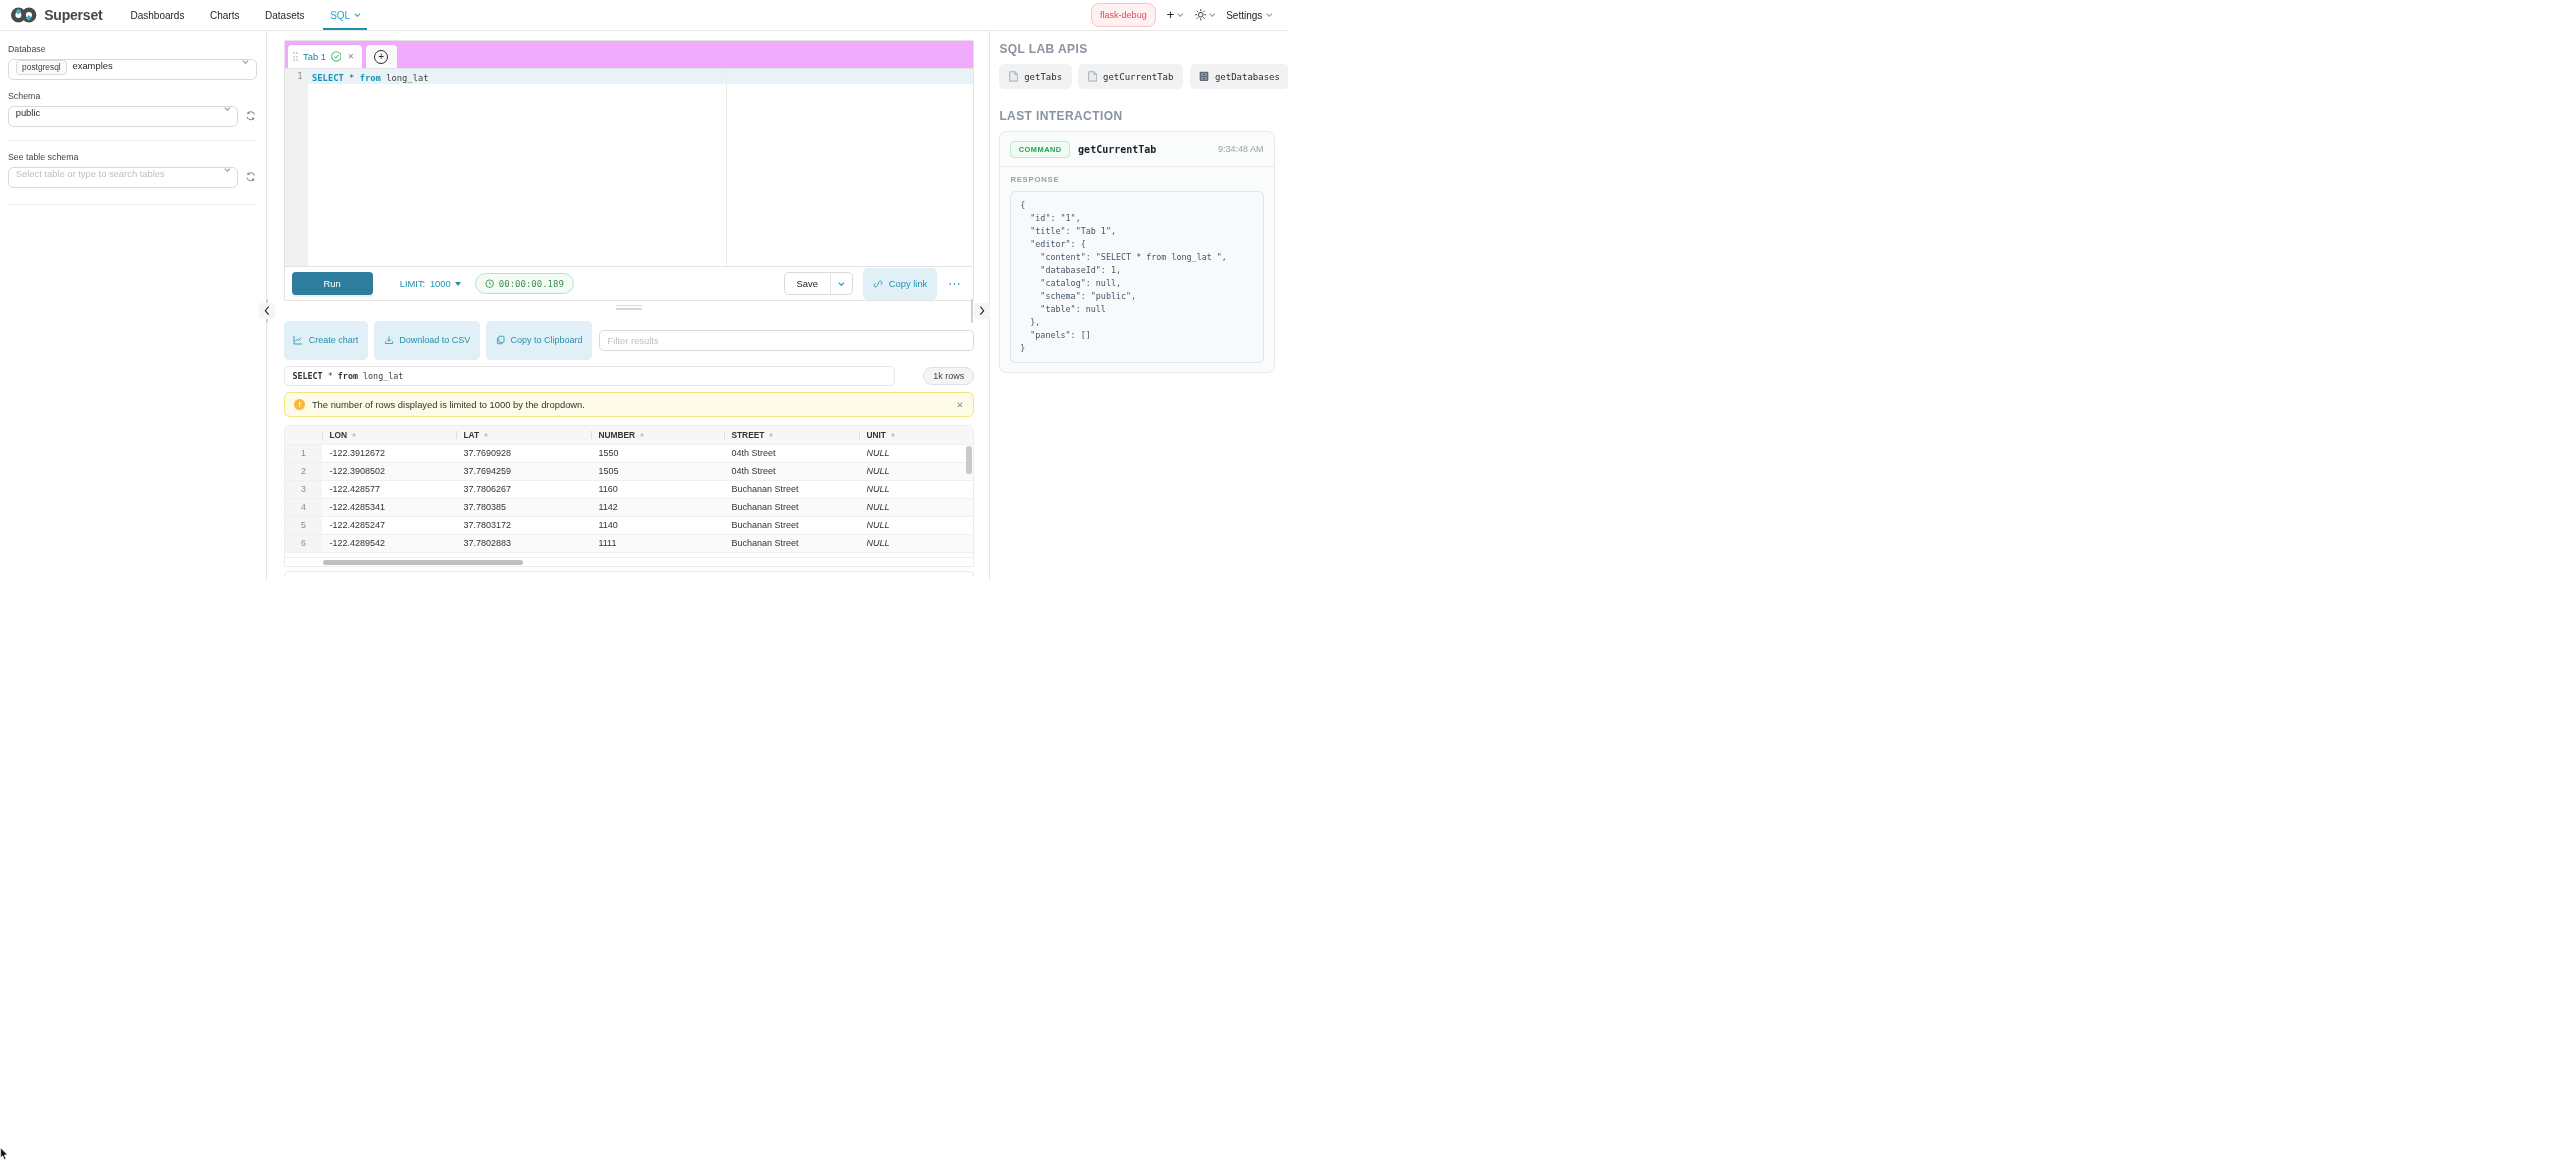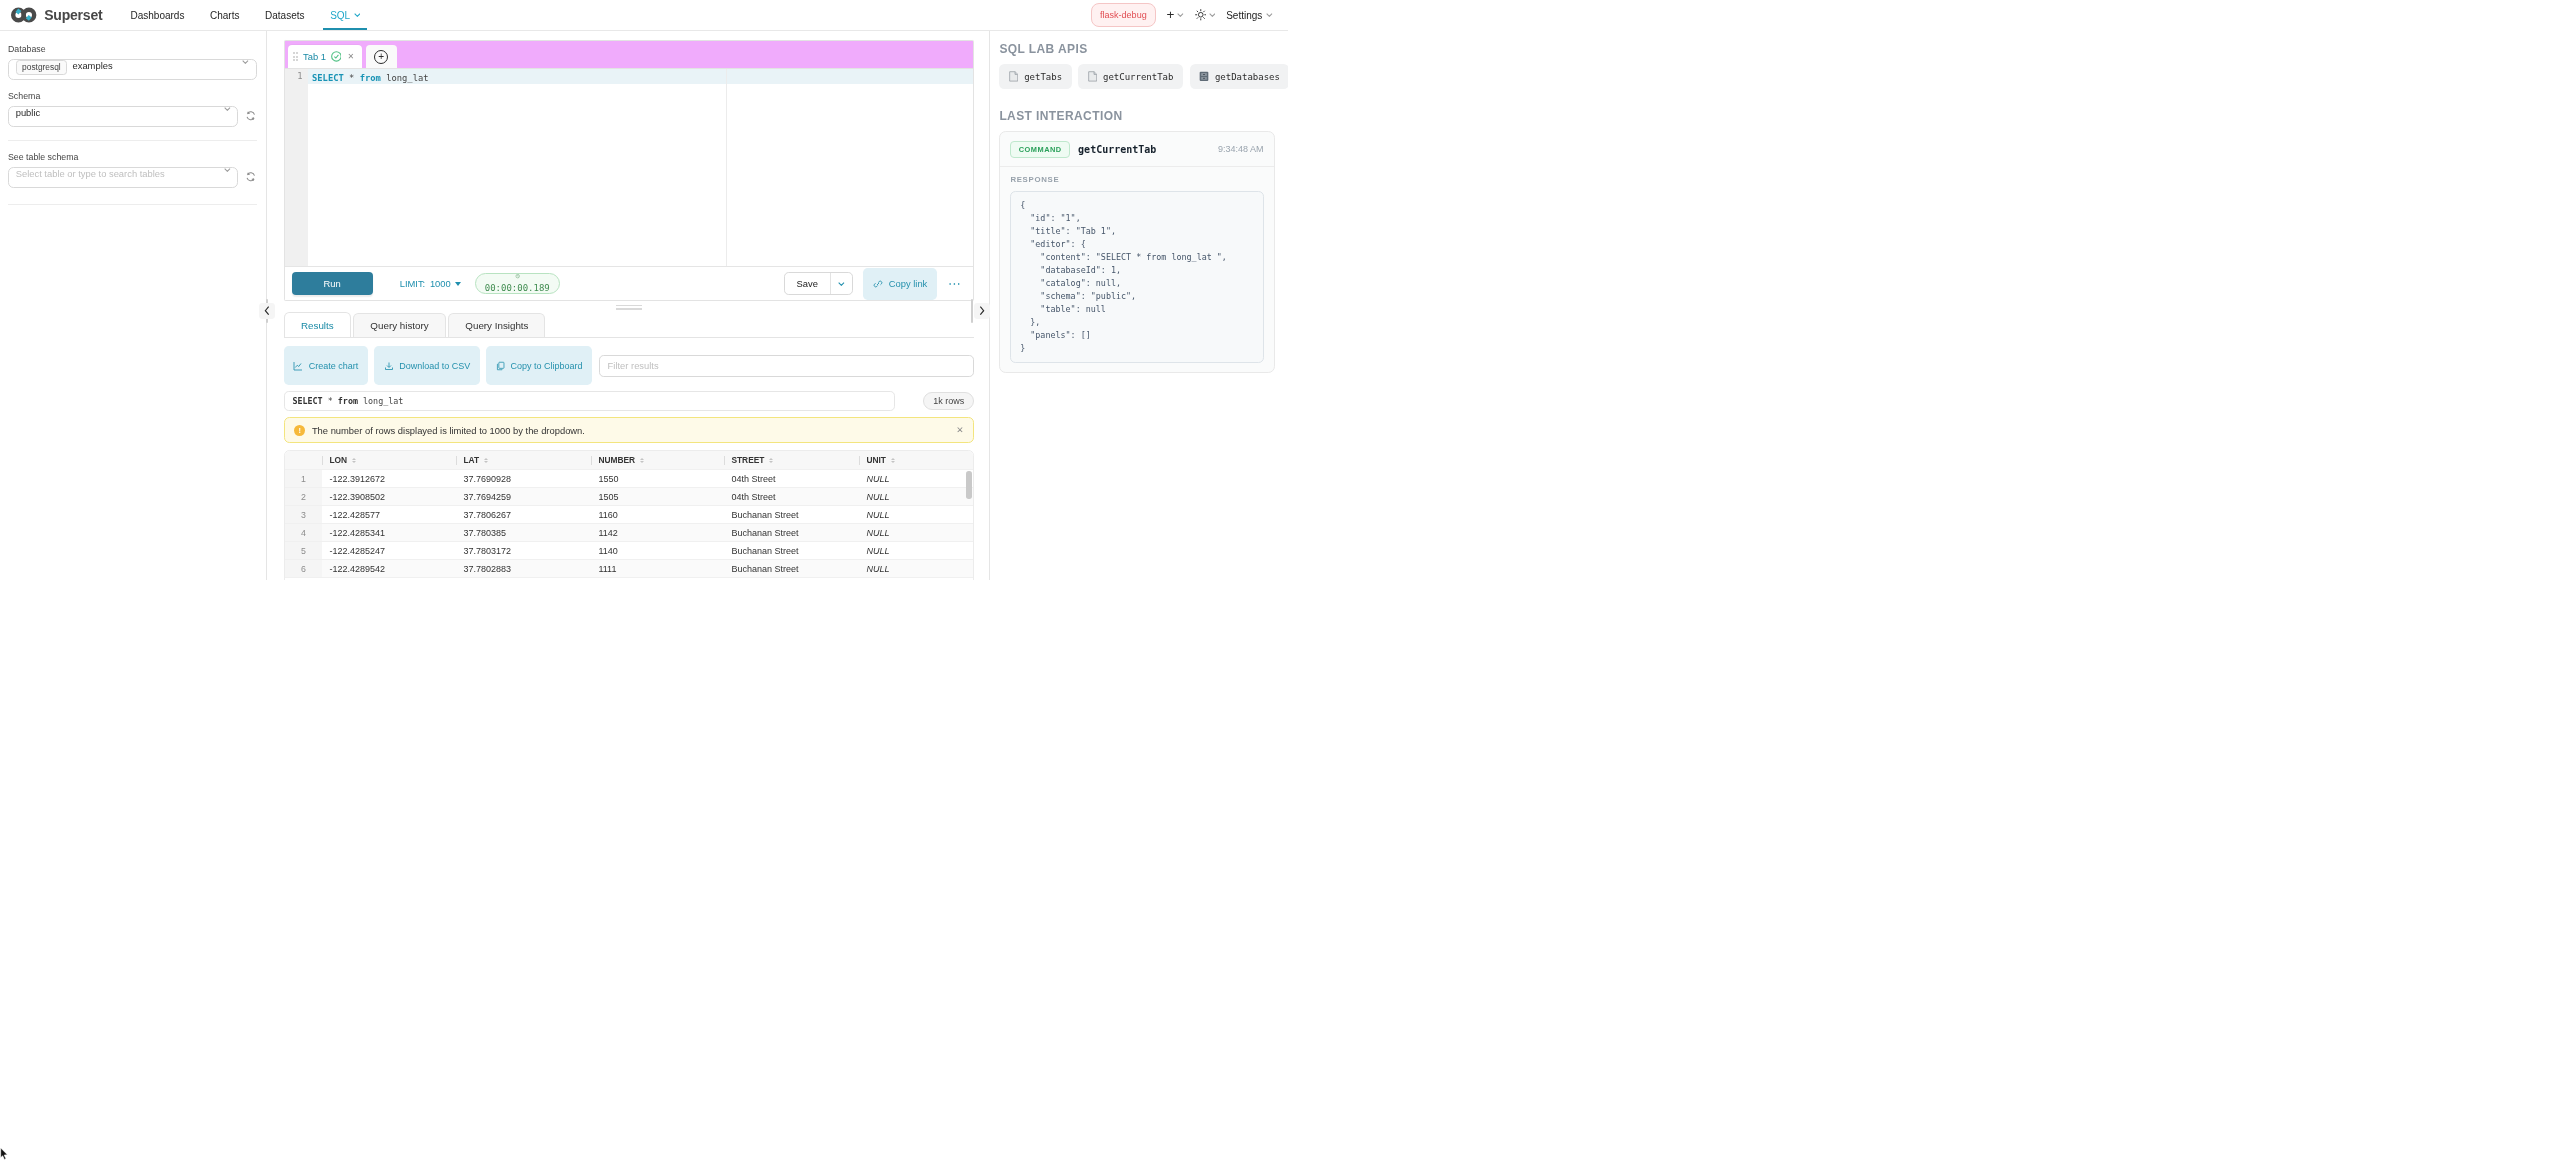--- a/index.html
+++ b/index.html
@@ -69,21 +69,21 @@
   .kw { color:#1893b5; font-weight:bold; }
   .print-margin { position:absolute; top:0; bottom:0; left:418px; width:0.7px; background:#ececec; }
 
   .editor-toolbar { height:34px; border-top:0.7px solid #e5e5e5; display:flex; align-items:center; padding:0 10.8px 0 6.7px; gap:0; }
   .run-btn { width:81px; height:23px; background:#2e7d9c; color:#fff; font-size:9.4px; border:none;
     border-radius:4px; cursor:pointer; box-shadow:0 1.3px 1.3px rgba(0,0,0,0.08); }
   .limit { display:flex; align-items:center; gap:4.7px; margin-left:27px; color:#1f8fae; font-size:9.4px; cursor:pointer; }
   .limit .caret { width:0; height:0; border-left:3.4px solid transparent; border-right:3.4px solid transparent; border-top:4px solid #1f8fae; }
   .timer { margin-left:13.5px; display:flex; align-items:center; gap:4.7px; border:0.7px solid #b8e3c1;
     background:#f3fbf4; border-radius:10.8px; height:21px; padding:0 8.8px; color:#418d51;
-    font-family:"DejaVu Sans Mono", monospace; font-size:9px;flex-direction:column; }
+    font-family:"DejaVu Sans Mono", monospace; font-size:9px; }
   .toolbar-right { margin-left:auto; display:flex; align-items:center; gap:10.8px; }
   .save-split { display:flex; border:0.7px solid #d9d9d9; border-radius:4.7px; overflow:hidden; background:#fff; height:23px; }
   .save-main { padding:0 12px; display:flex; align-items:center; font-size:9.4px; color:#222; cursor:pointer; }
   .save-caret { width:21.6px; display:flex; align-items:center; justify-content:center; border-left:0.7px solid #e3e3e3; cursor:pointer; }
   .save-caret .chev polyline { stroke:#1f8fae; }
   .copy-link { display:flex; align-items:center; gap:5.4px; background:#e0f0f6; color:#2591ad; border:none;
     border-radius:4.7px; height:32px; padding:0 10px; font-size:9.4px; cursor:pointer; }
   .more-dots { color:#1f8fae; font-size:12.8px; letter-spacing:1.3px; cursor:pointer; }
 
   
@@ -365,25 +365,20 @@
         </div>
       </div>
     </section>
 
     <div class="split-grip">
         <i></i>
         <i></i>
       </div>
 
     <section>
-      <div class="res-tabs">
-        <div class="res-tab active">Results</div>
-        <div class="res-tab">Query history</div>
-        <div class="res-tab">Query Insights</div>
-      </div>
 
       <div class="res-actions">
         <button class="teal-btn">
           <svg width="10" height="10" viewBox="0 0 20 20">
             <path d="M2 2 L2 18 L18 18" fill="none" stroke="#2591ad" stroke-width="1.7"></path>
             <polyline points="4.5,13 8.5,8.5 11.5,11 16,5" fill="none" stroke="#2591ad" stroke-width="1.7"></polyline>
           </svg>
           <span>Create chart</span>
         </button>
         <button class="teal-btn">

